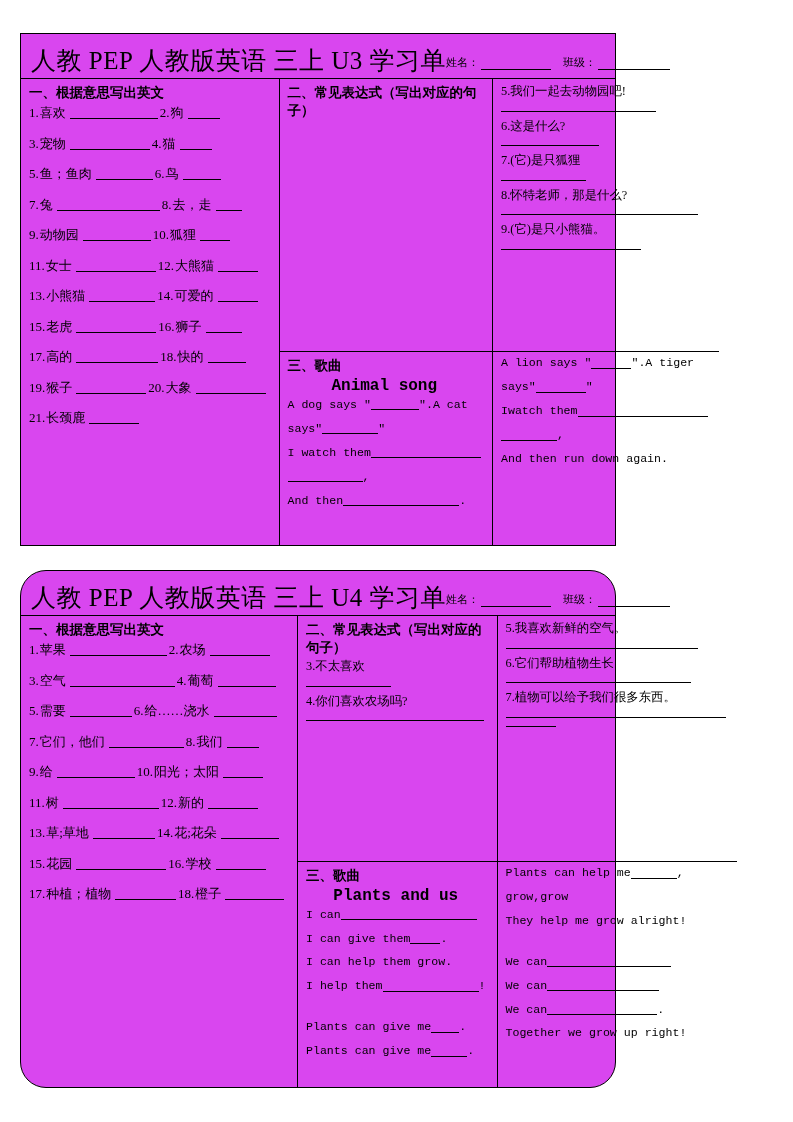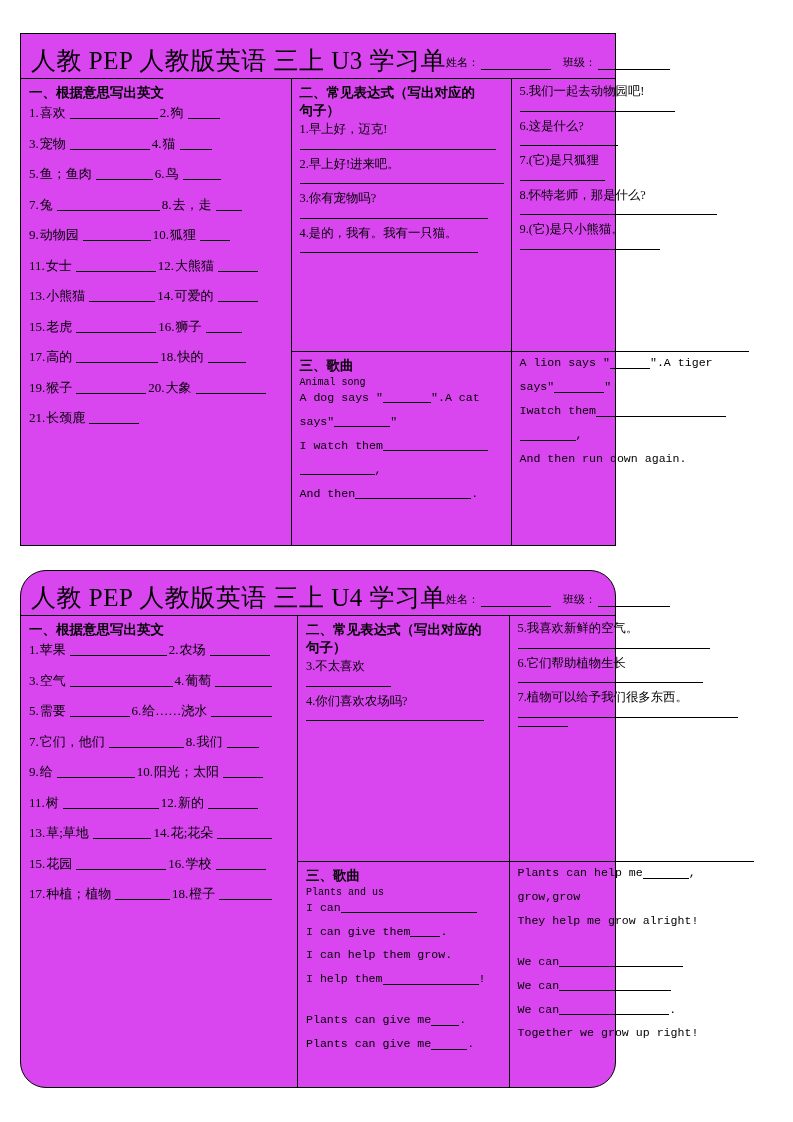--- a/index.html
+++ b/index.html
@@ -73,35 +73,35 @@
   
   .ws-body { display: flex; height: calc(100% - 45px); box-sizing: border-box; }
   .col {
     box-sizing: border-box;
     position: relative;
   }
   .col-left   { width: 277px; border-right: 1.6px solid #000; }
   .col-mid    { width: 220px; border-right: 1.6px solid #000; display: flex; flex-direction: column; }
   .col-right  { width: 244px; display: flex; flex-direction: column; }
 
-  .cell { padding: 5px 23px 4px 8px; box-sizing: border-box; }
+  .cell { padding: 5px 11px 4px 8px; box-sizing: border-box; }
   .cell-top { flex: 0 0 auto; border-bottom: 1.6px solid #000; }
   .cell-bot { flex: 1 1 auto; }
 
   .sec-head {
     font-weight: bold;
     font-size: 13.5px;
     font-family: "Liberation Sans", "DejaVu Sans", sans-serif;
     line-height: 1.35;
     margin-bottom: 2px;
   }
   .song-title {
-    text-align: left;
-    font-weight: normal;
-    font-size: 10px;
+    text-align: center;
+    font-weight: bold;
+    font-size: 16px;
     font-family: "Liberation Mono", "DejaVu Sans Mono", monospace;
     margin: 1px 0 3px 0;
   }
 
   
   .vocab-list { margin-top: 4px; }
   .vocab-row {
     font-size: 13px;
     line-height: 1;
     margin-bottom: 17.5px;
@@ -250,38 +250,20 @@
               <span class="num">21.</span>
               <span class="wd">长颈鹿</span>
               <span class="blank-line" style="width: 50px;"></span>
             </div>
           </div>
       </div>
 
       <div class="col col-mid">
         <div class="cell cell-top" style="height:273px">
           <div class="sec-head">二、常见表达式（写出对应的句子）</div>
-          <div class="sent-list" id="ws0-sent-left">
-              <div class="sent-item">
-                <div class="sent-text">1.早上好，迈克!</div>
-                <div class="sent-answer" style="width: 196px;"></div>
-              </div>
-              <div class="sent-item">
-                <div class="sent-text">2.早上好!进来吧。</div>
-                <div class="sent-answer" style="width: 204px;"></div>
-              </div>
-              <div class="sent-item">
-                <div class="sent-text">3.你有宠物吗?</div>
-                <div class="sent-answer" style="width: 188px;"></div>
-              </div>
-              <div class="sent-item">
-                <div class="sent-text">4.是的，我有。我有一只猫。</div>
-                <div class="sent-answer" style="width: 178px;"></div>
-              </div>
-            </div>
         </div>
         <div class="cell cell-bot">
           <div class="sec-head">三、歌曲</div>
           <div class="song-title">Animal song</div>
           <div id="ws0-song-left">
               <div class="song-line">
                 <span class="q">A dog says "</span>
                 <span class="u" style="width: 48px;"></span>
                 <span class="q">".A cat</span>
               </div>

